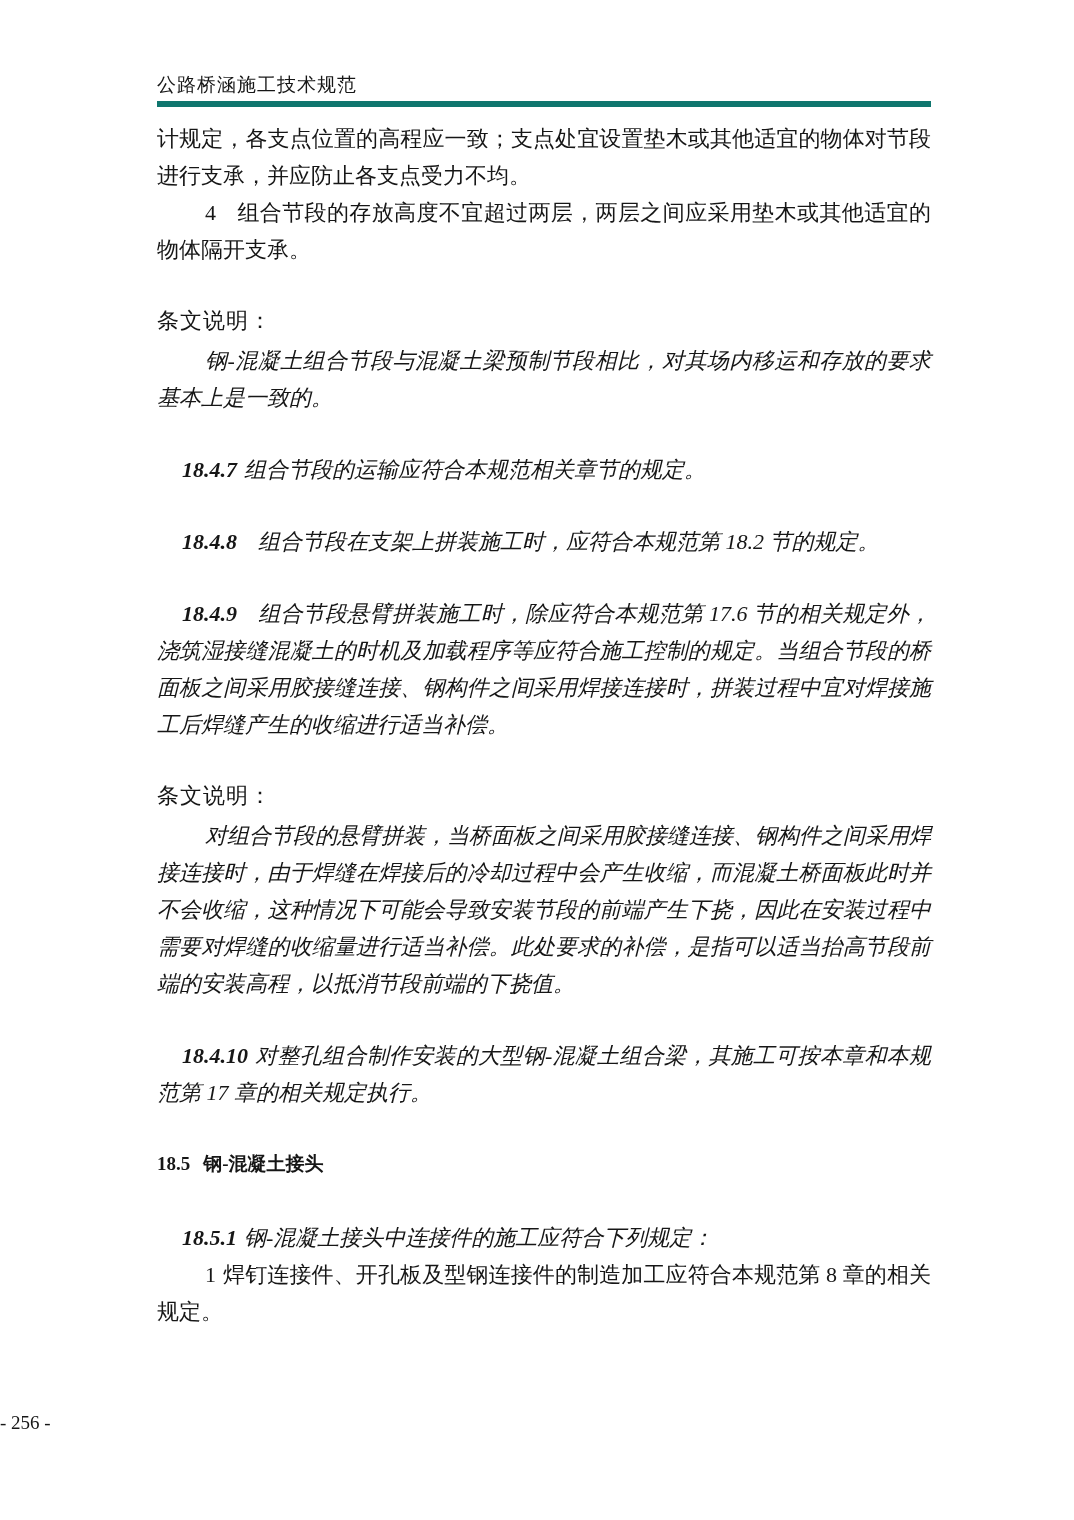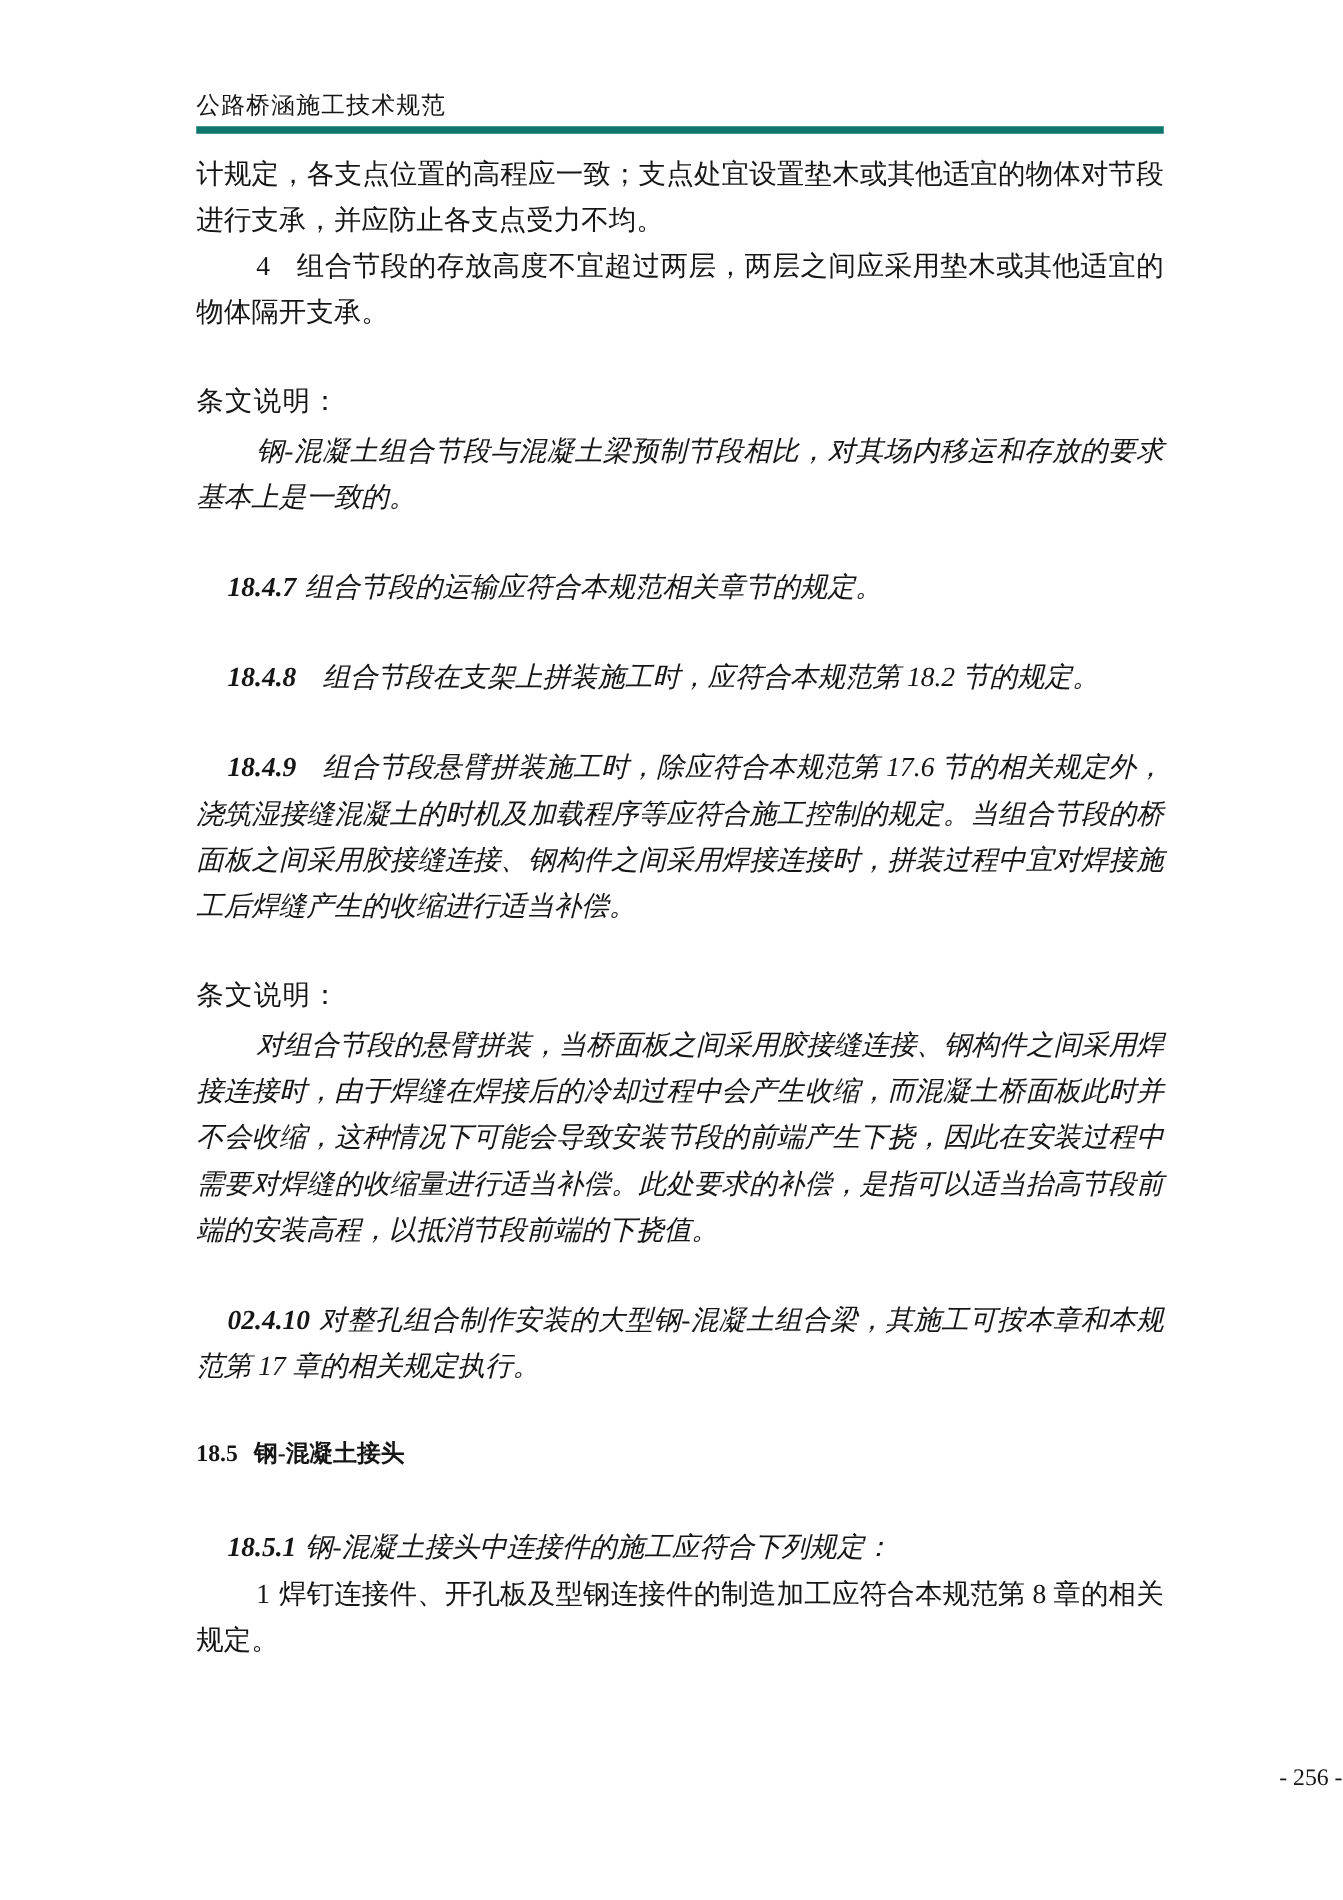--- a/index.html
+++ b/index.html
@@ -61,21 +61,21 @@
     font-weight: bold;
     line-height: 40px;
     margin-top: 33px;
     text-align: left;
   }
   .page-footer {
     position: absolute;
     left: 0;
     top: 1411px;
     width: 100%;
-    text-align: right;
+    text-align: left;
     font-size: 19px;
     line-height: 24px;
   }
 </style>
 </head>
 <body>
 
 <div class="page">
 
   <div class="page-header">
@@ -94,21 +94,21 @@
 
     <p class="para indent1 block"><span class="num bold gap-s">18.4.7</span><span>组合节段的运输应符合本规范相关章节的规定。</span></p>
 
     <p class="para indent1 block"><span class="num bold gap-w">18.4.8</span><span>组合节段在支架上拼装施工时，应符合本规范第 18.2 节的规定。</span></p>
 
     <p class="para indent1 block"><span class="num bold gap-w">18.4.9</span><span>组合节段悬臂拼装施工时，除应符合本规范第 17.6 节的相关规定外，浇筑湿接缝混凝土的时机及加载程序等应符合施工控制的规定。当组合节段的桥面板之间采用胶接缝连接、钢构件之间采用焊接连接时，拼装过程中宜对焊接施工后焊缝产生的收缩进行适当补偿。</span></p>
 
     <p class="para note-label">条文说明：</p>
     <p class="para note indent2">对组合节段的悬臂拼装，当桥面板之间采用胶接缝连接、钢构件之间采用焊接连接时，由于焊缝在焊接后的冷却过程中会产生收缩，而混凝土桥面板此时并不会收缩，这种情况下可能会导致安装节段的前端产生下挠，因此在安装过程中需要对焊缝的收缩量进行适当补偿。此处要求的补偿，是指可以适当抬高节段前端的安装高程，以抵消节段前端的下挠值。</p>
 
-    <p class="para indent1 block"><span class="num bold gap-s">02.4.10</span><span>对整孔组合制作安装的大型钢-混凝土组合梁，其施工可按本章和本规范第 17 章的相关规定执行。</span></p>
+    <p class="para indent1 block"><span class="num bold gap-s">18.4.10</span><span>对整孔组合制作安装的大型钢-混凝土组合梁，其施工可按本章和本规范第 17 章的相关规定执行。</span></p>
 
     <h2 class="section-heading"><span class="num gap-m">18.5</span><span>钢-混凝土接头</span></h2>
 
     <p class="para indent1 block"><span class="num bold gap-s">18.5.1</span><span>钢-混凝土接头中连接件的施工应符合下列规定：</span></p>
 
     <p class="para indent2"><span class="num gap-s">1</span><span>焊钉连接件、开孔板及型钢连接件的制造加工应符合本规范第 8 章的相关规定。</span></p>
 
   </div>
 
   <div class="page-footer">

